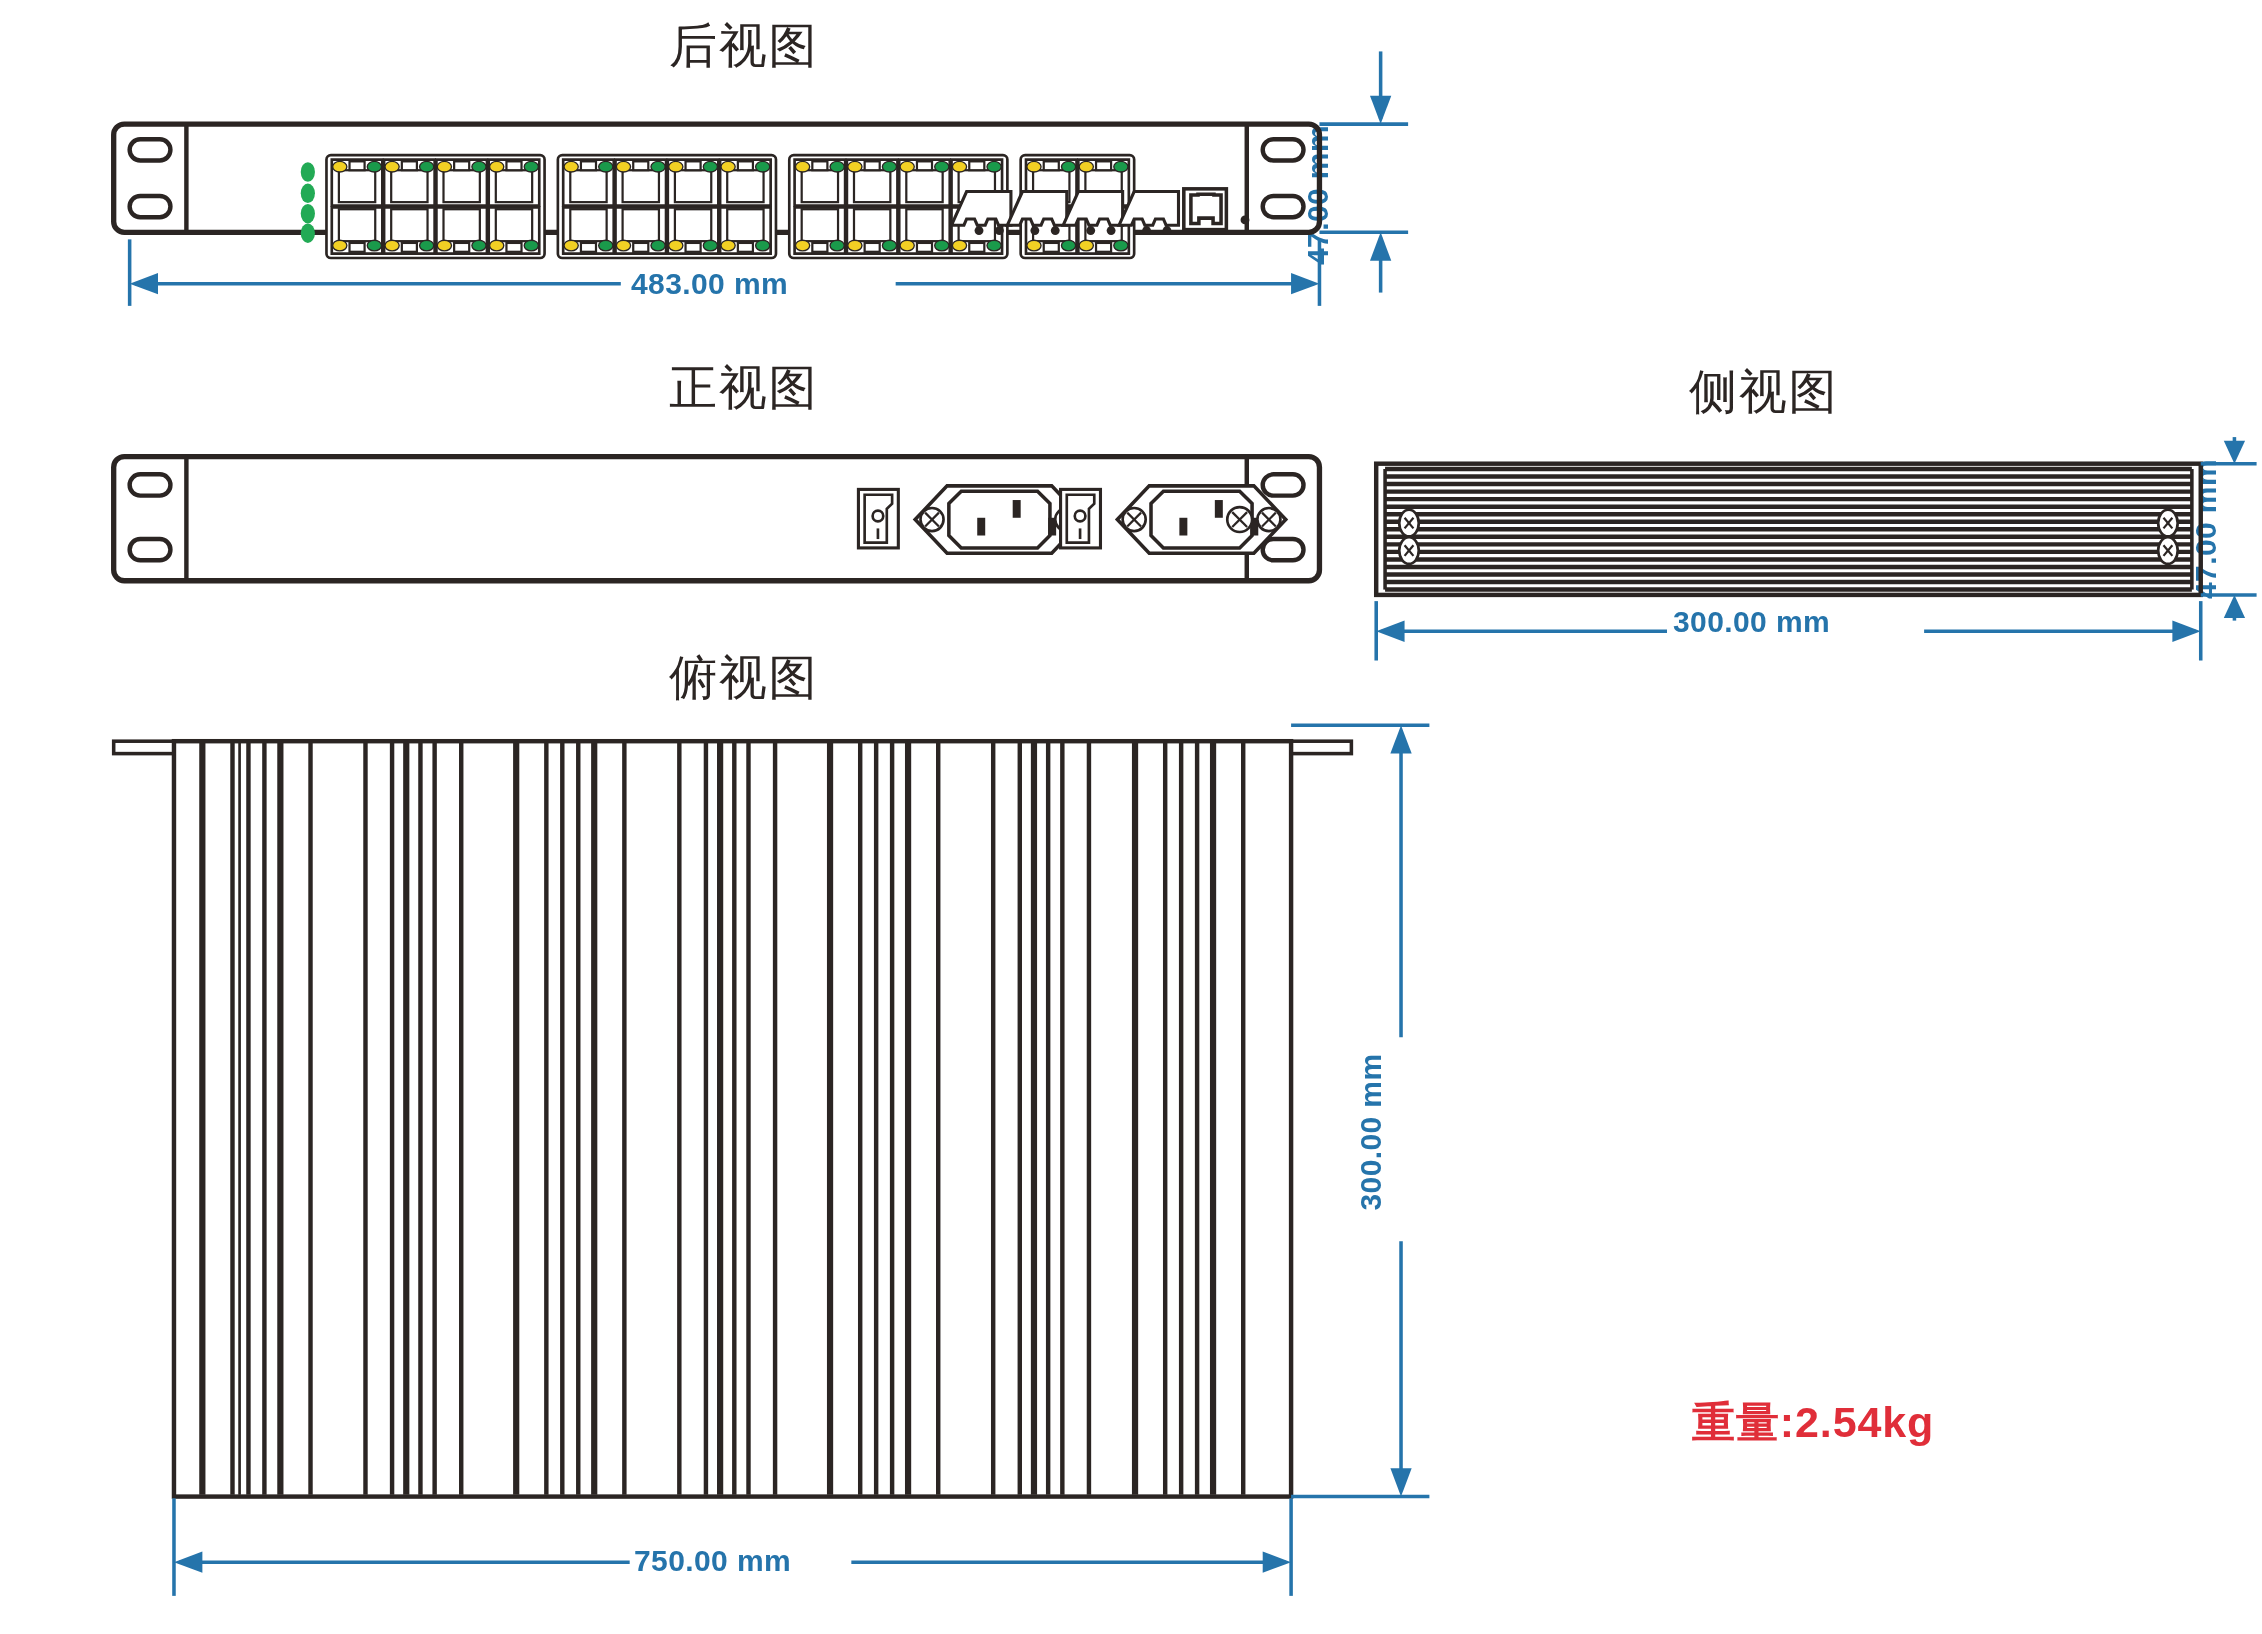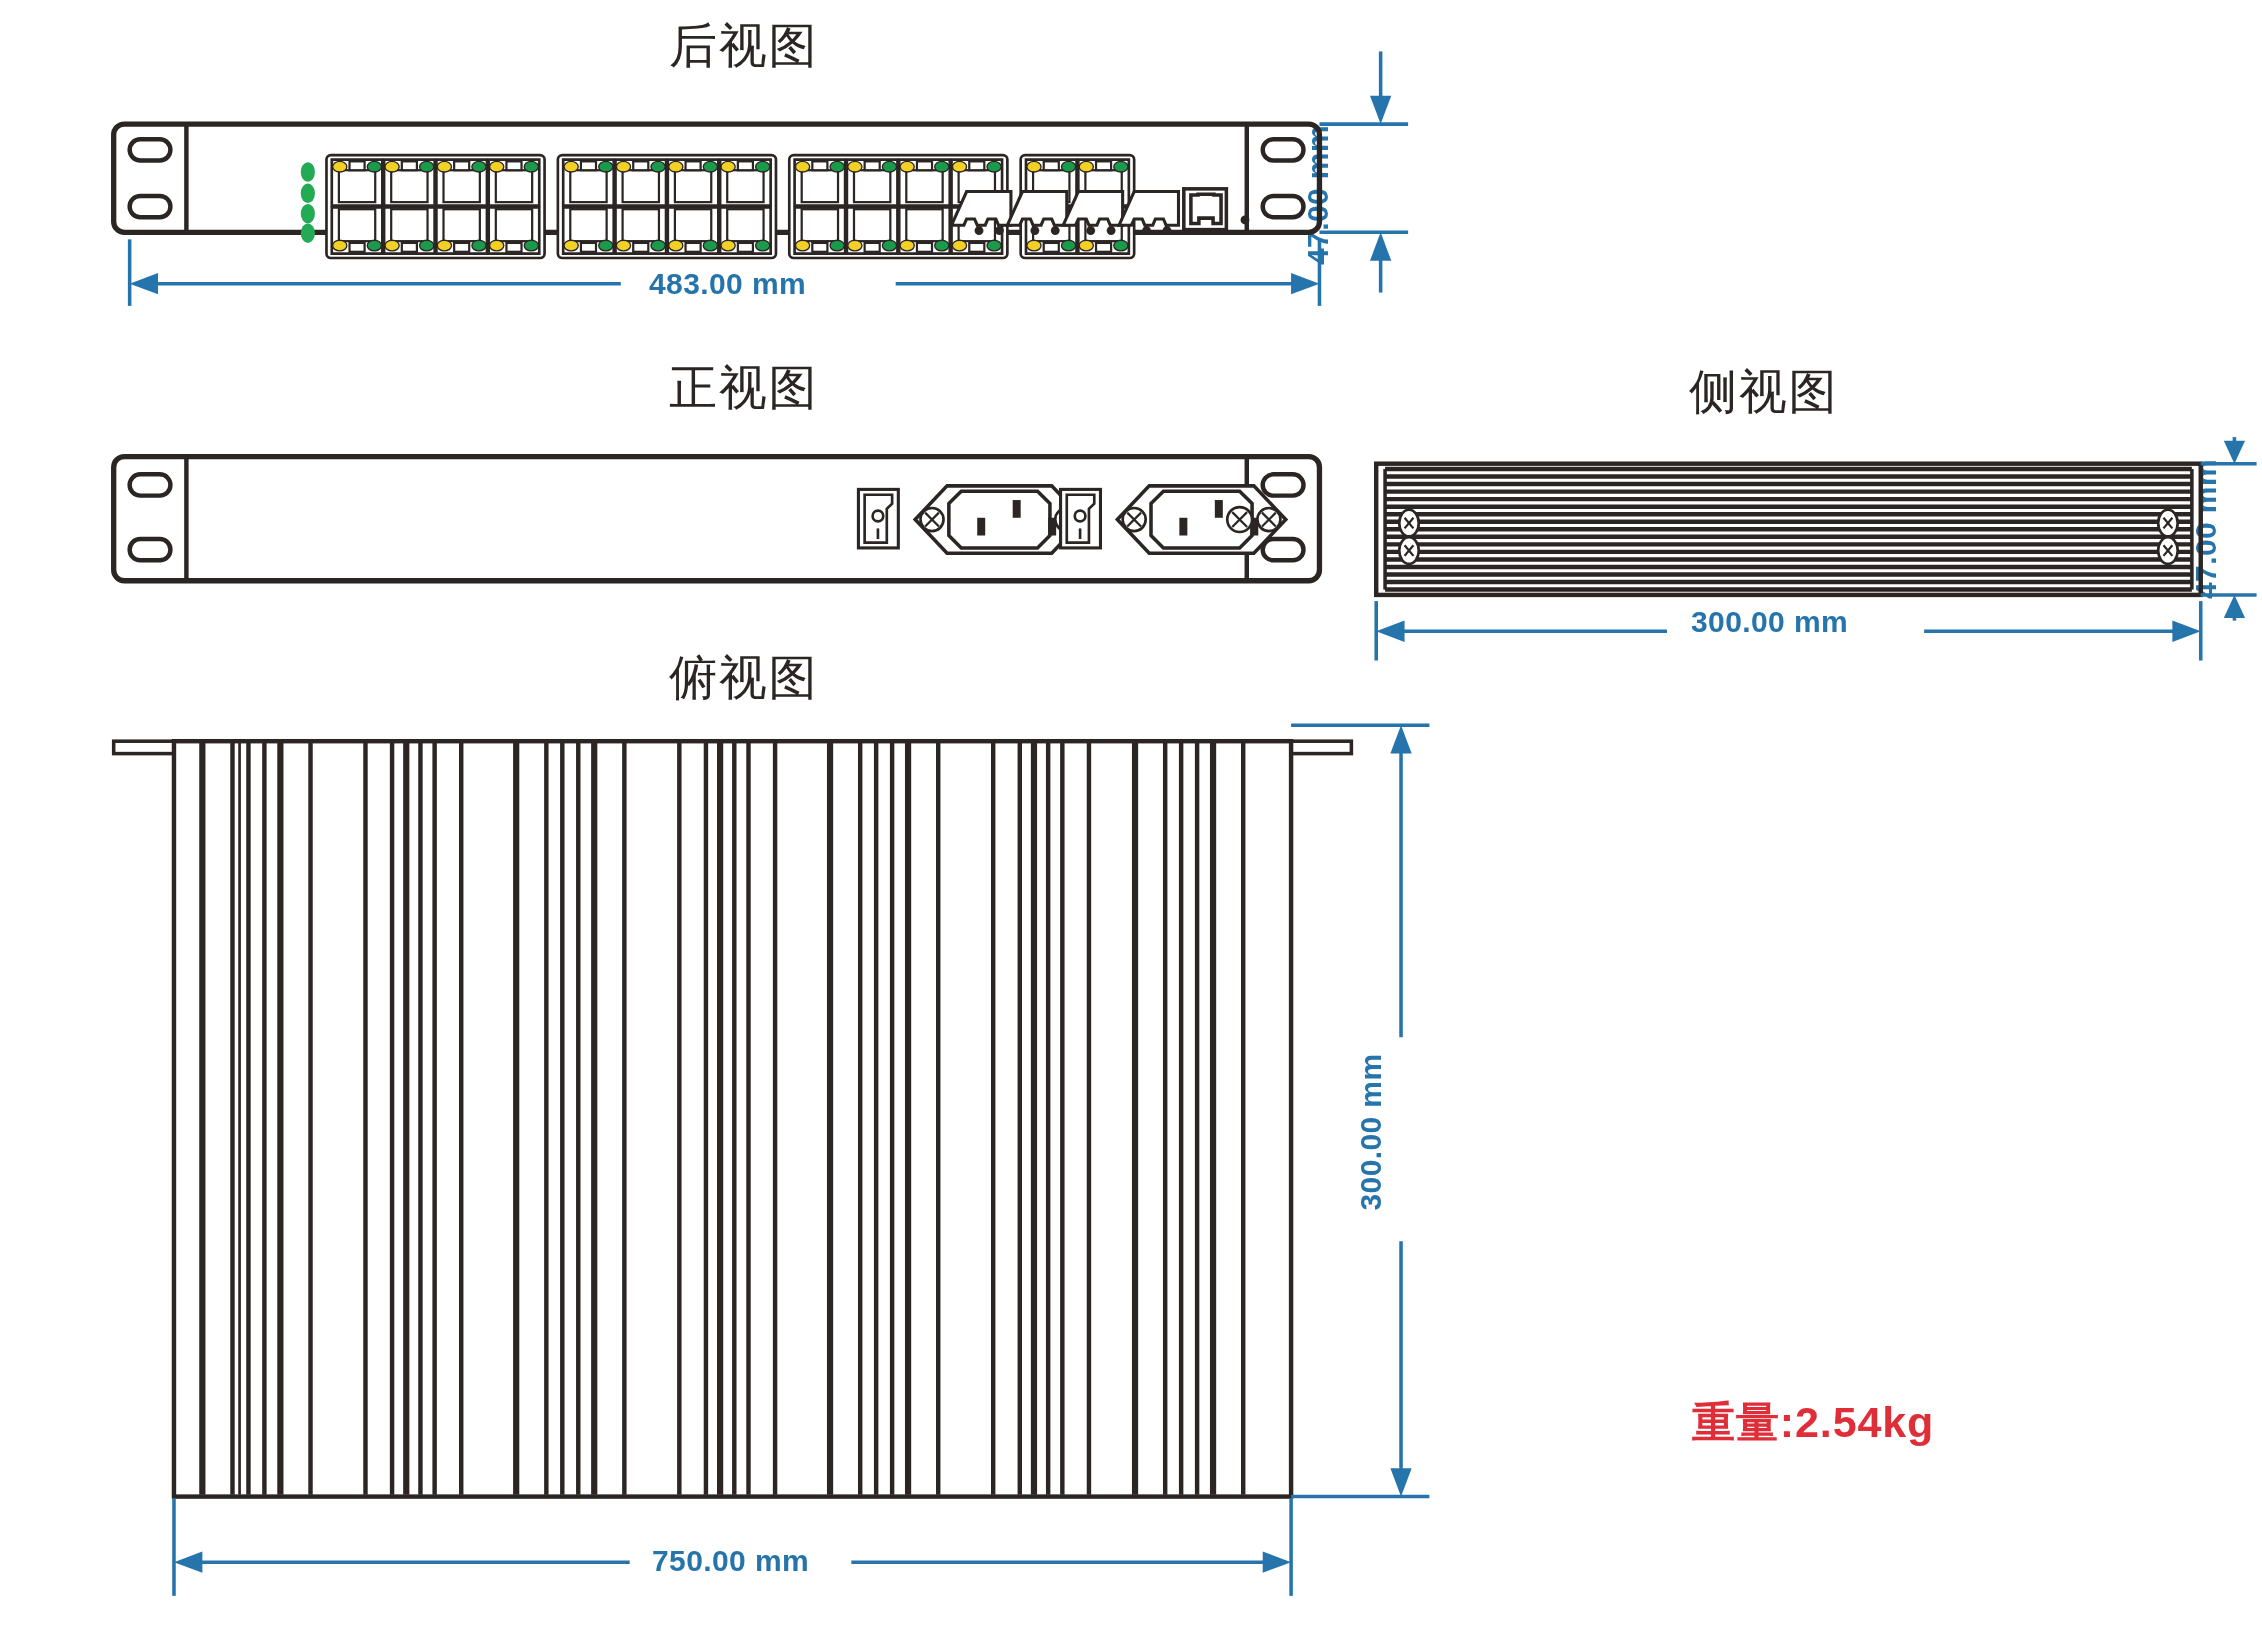--- a/index.html
+++ b/index.html
@@ -8,21 +8,21 @@
     font-family:"Liberation Sans","DejaVu Sans",sans-serif;
     width:2263px;height:1634px;position:relative;overflow:hidden;
   }
   #root{position:absolute;left:0;top:0;width:2263px;height:1550px;}
   .view-title{
     position:absolute;color:#2b2523;font-size:48px;line-height:1;
     letter-spacing:1.8px;white-space:nowrap;font-weight:400;
   }
   .dim-label{
     position:absolute;color:#2574ab;font-weight:bold;white-space:nowrap;
-    font-size:30px;line-height:1;letter-spacing:0.4px;margin-left:18px;
+    font-size:30px;line-height:1;letter-spacing:0.4px;
   }
   .dim-label.vert{transform-origin:50% 50%;transform:rotate(-90deg);}
   .weight{
     position:absolute;color:#e02e39;font-size:43px;font-weight:bold;
     white-space:nowrap;letter-spacing:0.9px;
   }
   svg{position:absolute;left:0;top:0;overflow:visible;}
   .ln{stroke:#2b2523;fill:none;}
   .blue{stroke:#2574ab;fill:none;stroke-width:4;}
   .bluefill{fill:#2574ab;}

